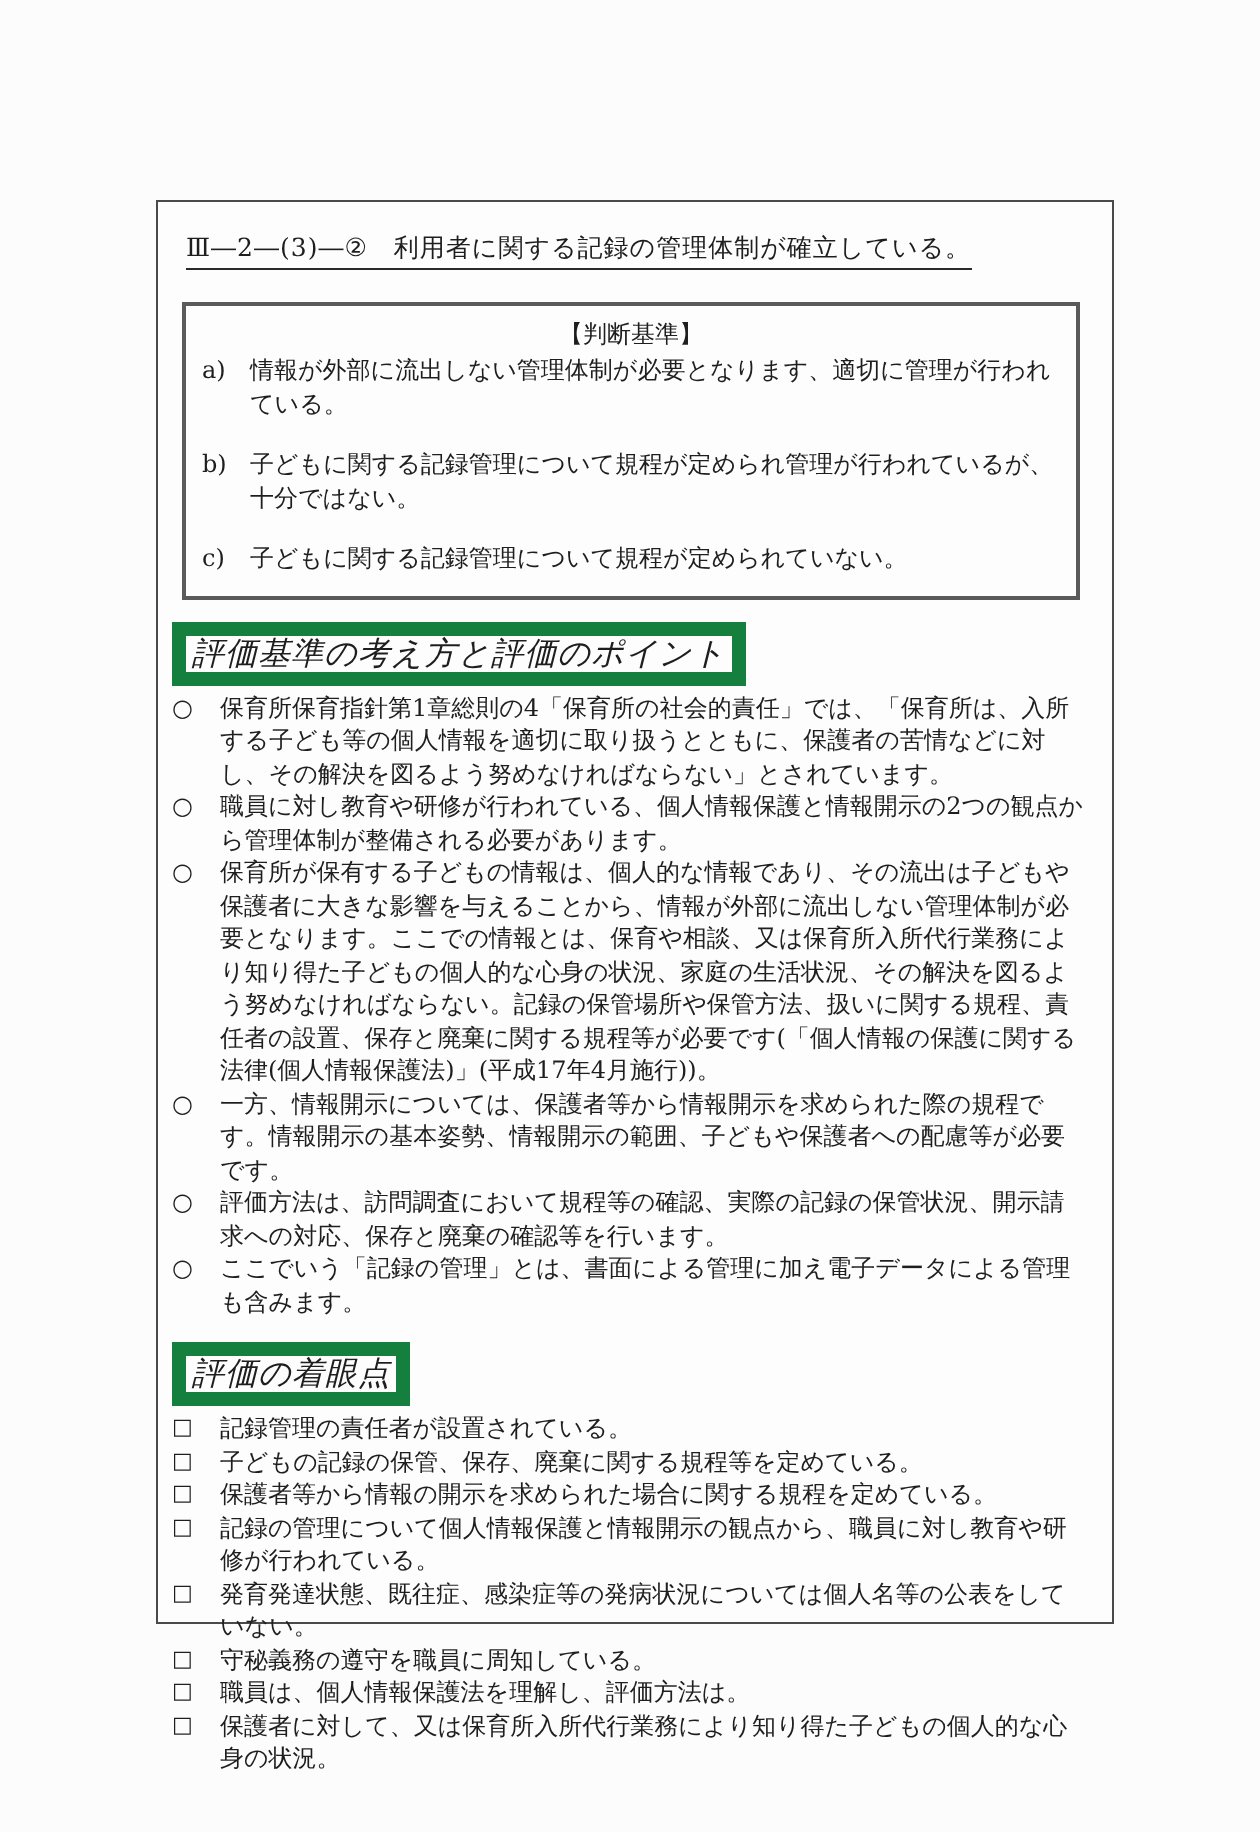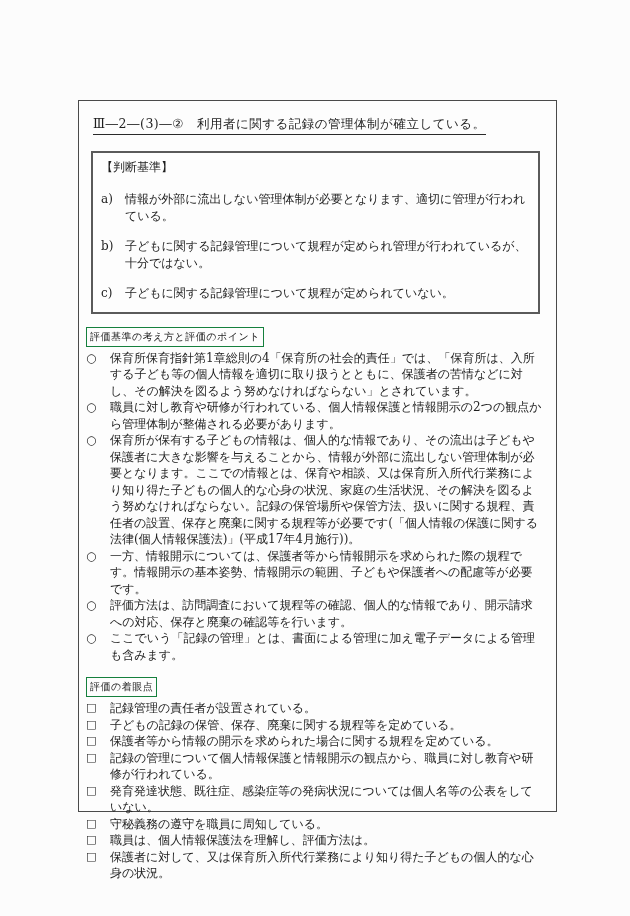--- a/index.html
+++ b/index.html
@@ -30,42 +30,44 @@
     padding-bottom: 2px;
   }
   .criteria-box {
     border: 2px solid #5a5a5a;
     margin: 0 6px 11px 6px;
     padding: 6px 8px 8px 8px;
   }
   .criteria-heading {
     font-size: 12px;
     line-height: 17px;
-    margin-bottom: 15px;
+    margin-bottom: 1px;
+    text-align: center;
   }
   .item {
     display: flex;
     font-size: 12px;
     line-height: 16.5px;
   }
   .criteria-box .item { margin-top: 1px; margin-bottom: 14px; }
   .criteria-box .item:last-child { margin-bottom: 2px; }
   .item .marker {
     flex: 0 0 24px;
     width: 24px;
   }
   .item .text { flex: 1; }
   .section-heading {
     display: inline-block;
-    border: 1px solid #15803d;
-    font-size: 10px;
+    border: 7px solid #15803d;
+    font-size: 16px;
     line-height: 15px;
     padding: 1px 3px 2px 3px;
     margin: 0 0 3px 0;
     letter-spacing: 0.5px;
+    font-style: italic;
   }
   .section { margin-left: 1px; margin-right: 2px; }
   .section.points { margin-bottom: 12px; }
   .section .item { margin-bottom: 0; }
   .checkbox-glyph { font-size: 11px; }
 </style>
 </head>
 <body>
 
 <div class="outer-box">
@@ -103,21 +105,21 @@
     <div class="item">
       <span class="marker">○</span>
       <span class="text">保育所が保有する子どもの情報は、個人的な情報であり、その流出は子どもや保護者に大きな影響を与えることから、情報が外部に流出しない管理体制が必要となります。ここでの情報とは、保育や相談、又は保育所入所代行業務により知り得た子どもの個人的な心身の状況、家庭の生活状況、その解決を図るよう努めなければならない。記録の保管場所や保管方法、扱いに関する規程、責任者の設置、保存と廃棄に関する規程等が必要です(「個人情報の保護に関する法律(個人情報保護法)」(平成17年4月施行))。</span>
     </div>
     <div class="item">
       <span class="marker">○</span>
       <span class="text">一方、情報開示については、保護者等から情報開示を求められた際の規程です。情報開示の基本姿勢、情報開示の範囲、子どもや保護者への配慮等が必要です。</span>
     </div>
     <div class="item">
       <span class="marker">○</span>
-      <span class="text">評価方法は、訪問調査において規程等の確認、個人的な情報であり、開示請求への対応、保存と廃棄の確認等を行います。</span>
+      <span class="text">評価方法は、訪問調査において規程等の確認、実際の記録の保管状況、開示請求への対応、保存と廃棄の確認等を行います。</span>
     </div>
     <div class="item">
       <span class="marker">○</span>
       <span class="text">ここでいう「記録の管理」とは、書面による管理に加え電子データによる管理も含みます。</span>
     </div>
   </div>
 
   <div class="section checkpoints">
     <div class="section-heading">評価の着眼点</div>
     <div class="item">

